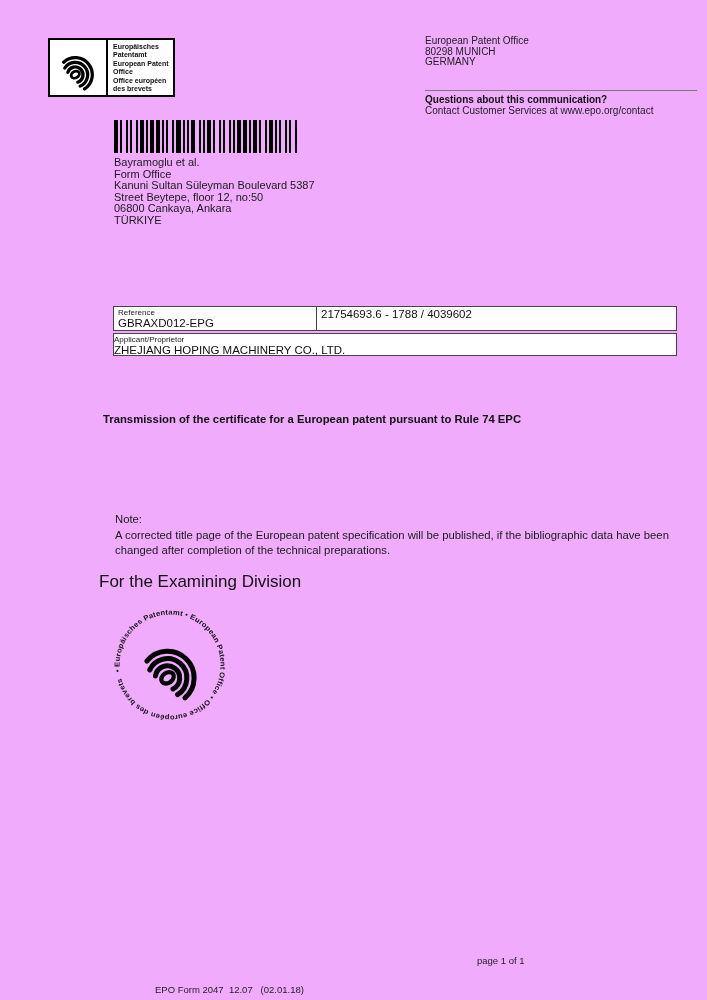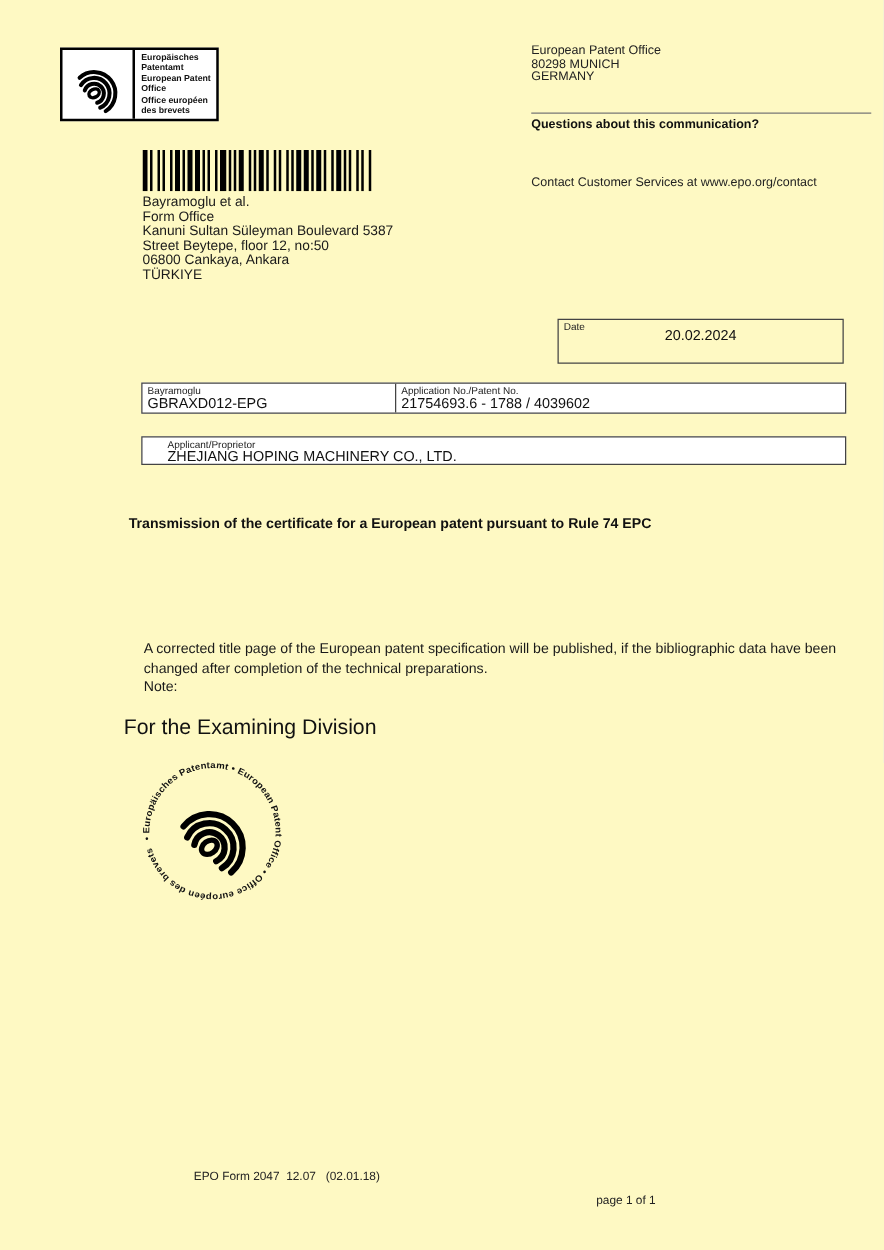--- a/index.html
+++ b/index.html
@@ -1,58 +1,58 @@
 <!DOCTYPE html>
 <html><head>
 <meta charset="utf-8">
 <style>
   html,body{margin:0;padding:0;background:#e9e9e9;}
   .page{
-    position:relative;width:707px;height:1000px;background:#fef9c3;margin:0 auto;
+    position:relative;width:707px;height:1000px;background:#f0abfc;margin:0 auto;
     font-family:"Liberation Sans","DejaVu Sans",sans-serif;color:#1a1a1a;overflow:hidden;
   }
   
   .logo-box{position:absolute;left:48px;top:38px;width:127px;height:59px;border:2px solid #000;display:flex;box-sizing:border-box;background:#fff;}
   .logo-box .logo-cell{width:58px;border-right:2px solid #000;display:flex;align-items:center;justify-content:center;}
   .logo-box .label-cell{flex:1;padding:3px 0 3px 5px;display:flex;flex-direction:column;justify-content:space-between;}
   .logo-box .label-cell div{font-size:7px;font-weight:bold;line-height:7.5px;width:60px;color:#111;}
   
   .office-address{position:absolute;left:425px;top:36px;font-size:10px;line-height:10.5px;color:#222;}
   .questions{position:absolute;left:425px;top:90px;width:272px;border-top:1px solid #777;padding-top:3px;}
   .questions .q-head{font-size:10px;font-weight:bold;line-height:11px;color:#111;}
-  .questions .q-contact{font-size:10px;line-height:11px;color:#222;margin-top:36px;}
+  .questions .q-contact{font-size:10px;line-height:11px;color:#222;}
   
   .barcode{position:absolute;left:114px;top:120px;width:186px;height:33px;display:flex;overflow:hidden;}
   .barcode span{height:100%;}
   .recipient{position:absolute;left:114px;top:157px;font-size:11px;line-height:11.6px;color:#1a1a1a;}
   
   .date-box{position:absolute;left:446px;top:255px;width:229px;height:36px;border:1px solid #444;box-sizing:border-box;}
   .date-box .d-label{position:absolute;left:4px;top:1px;font-size:8px;color:#222;}
   .date-box .d-value{position:absolute;left:0;right:0;top:7px;text-align:center;font-size:11.5px;color:#111;}
   
   .ref-table{position:absolute;left:113px;top:306px;width:564px;}
   .ref-row{border:1px solid #444;box-sizing:border-box;background:#fff;}
   .ref-row1{display:flex;height:25px;}
   .ref-cell{padding:1px 4px;box-sizing:border-box;}
   .ref-cell.first{width:203px;border-right:1px solid #444;}
   .ref-cell.second{flex:1;}
-  .ref-row2{margin-top:18px;height:23px;padding:1px 20px;box-sizing:border-box;}
+  .ref-row2{margin-top:2px;height:23px;padding:1px 0;box-sizing:border-box;}
   .cell-label{font-size:8px;line-height:9px;color:#222;}
   .cell-value{font-size:11.5px;line-height:12px;color:#111;}
   
   .subject{position:absolute;left:103px;top:413px;font-size:11.3px;font-weight:bold;color:#111;}
   .para1{position:absolute;left:115px;top:433px;font-size:11.3px;color:#1a1a1a;}
   .para2{position:absolute;left:115px;top:463px;font-size:11.3px;line-height:16px;color:#1a1a1a;}
   .para2 .url{font-weight:bold;}
   .note-block{position:absolute;left:115px;top:512px;width:575px;font-size:11.3px;line-height:15.5px;color:#1a1a1a;}
   .signoff{position:absolute;left:99px;top:572px;font-size:17px;font-weight:normal;color:#111;}
   
   .stamp{position:absolute;left:102px;top:597px;width:136px;height:136px;transform:rotate(-8deg);}
   
-  .footer-form{position:absolute;left:115px;top:936px;font-size:9.5px;color:#222;white-space:pre;padding-left:40px;}
+  .footer-form{position:absolute;left:115px;top:984px;font-size:9.5px;color:#222;white-space:pre;padding-left:40px;}
   .footer-page{position:absolute;left:477px;top:955px;font-size:9.5px;color:#222;}
 </style>
 </head>
 <body>
 
 <div class="page">
 
   <svg width="0" height="0" style="position:absolute">
     <symbol id="epo-spiral" viewBox="0 0 100 100">
       <g fill="none" stroke="#000" stroke-linecap="round" transform="rotate(-28 50 50)">
@@ -165,46 +165,41 @@
 
   <div class="recipient">
     <div>Bayramoglu et al.</div>
     <div>Form Office</div>
     <div>Kanuni Sultan Süleyman Boulevard 5387</div>
     <div>Street Beytepe, floor 12, no:50</div>
     <div>06800 Cankaya, Ankara</div>
     <div>TÜRKIYE</div>
   </div>
 
-  <div class="date-box">
-    <div class="d-label">Date</div>
-    <div class="d-value">20.02.2024</div>
-  </div>
 
   <div class="ref-table">
     <div class="ref-row ref-row1">
       <div class="ref-cell first">
-        <div class="cell-label">Bayramoglu</div>
+        <div class="cell-label">Reference</div>
         <div class="cell-value">GBRAXD012-EPG</div>
       </div>
       <div class="ref-cell second">
-        <div class="cell-label">Application No./Patent No.</div>
         <div class="cell-value">21754693.6 - 1788 / 4039602</div>
       </div>
     </div>
     <div class="ref-row ref-row2">
       <div class="cell-label">Applicant/Proprietor</div>
       <div class="cell-value">ZHEJIANG HOPING MACHINERY CO., LTD.</div>
     </div>
   </div>
 
   <div class="subject">Transmission of the certificate for a European patent pursuant to Rule 74 EPC</div>
   <div class="note-block">
+    <div>Note:</div>
     <div>A corrected title page of the European patent specification will be published, if the bibliographic data have been changed after completion of the technical preparations.</div>
-    <div>Note:</div>
   </div>
   <div class="signoff">For the Examining Division</div>
 
   <div class="stamp">
     <svg width="136" height="136" viewBox="0 0 140 140">
       <defs>
         <path id="ringPath" d="M 18 70 A 52 52 0 1 1 122 70 A 52 52 0 1 1 18 70" fill="none"></path>
       </defs>
       <text font-size="7.4" font-weight="bold" fill="#111" letter-spacing="0.2">
         <textPath href="#ringPath" textLength="320" lengthAdjust="spacingAndGlyphs">• Europäisches Patentamt • European Patent Office • Office européen des brevets</textPath>

